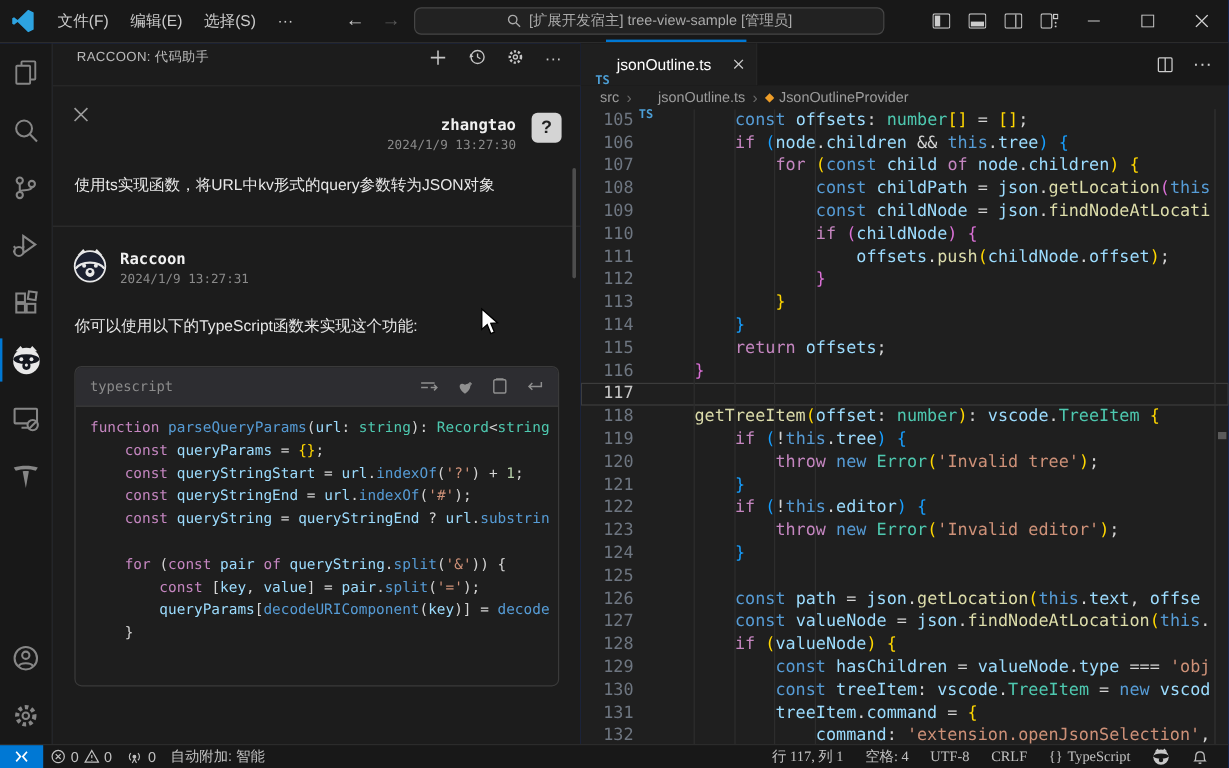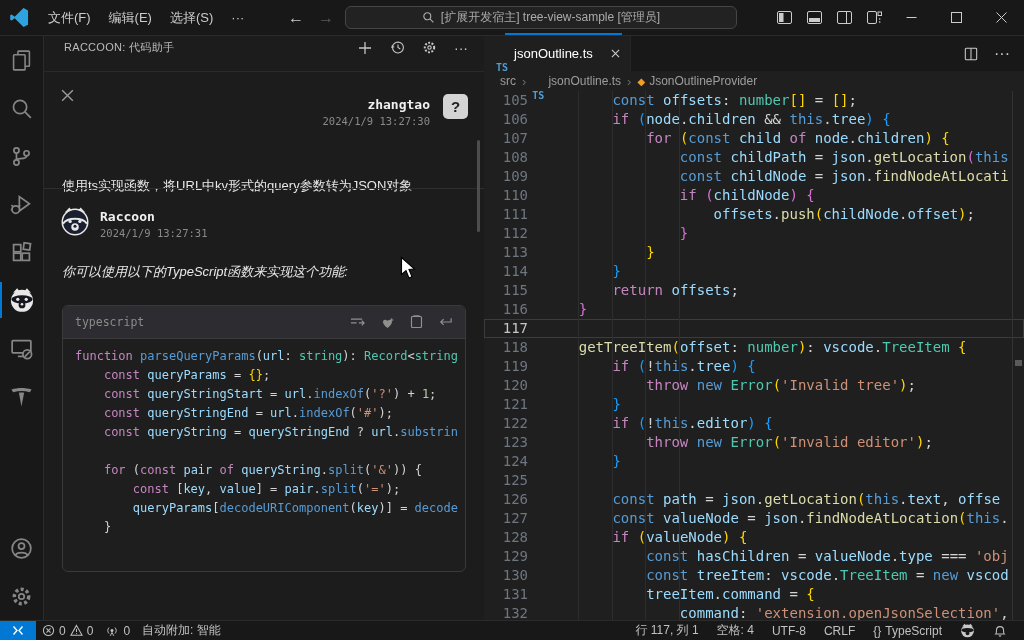--- a/index.html
+++ b/index.html
@@ -35,26 +35,26 @@
   .side-title{flex:1;font-size:11px;color:#bbbbbb;letter-spacing:.3px;white-space:nowrap;overflow:hidden;}
   .sh-icons{display:flex;gap:14px;align-items:center;color:#c5c5c5;}
   .sh-icon{width:18px;height:18px;display:flex;align-items:center;justify-content:center;font-size:14px;}
   .chat-close{position:absolute;left:16px;top:52px;color:#9a9a9a;}
   .msg-name{position:absolute;font-weight:bold;font-size:13px;color:#f0f0f0;font-family:"DejaVu Sans Mono",monospace;}
   .msg-time{position:absolute;font-size:10.5px;color:#8a8a8a;font-family:"DejaVu Sans Mono",monospace;}
   .user-name{right:54px;top:61px;}
   .user-time{right:54px;top:79px;}
   .user-avatar{position:absolute;right:16px;top:58px;width:25px;height:25px;background:#d4d4d4;border-radius:5px;
                color:#1f1f1f;font-weight:bold;font-size:15px;display:flex;align-items:center;justify-content:center;}
-  .user-text{position:absolute;left:18px;top:108px;width:404px;font-size:13px;color:#e8e8e8;line-height:19px;margin-top:32px;}
+  .user-text{position:absolute;left:18px;top:108px;width:404px;font-size:13px;color:#e8e8e8;line-height:19px;}
   .chat-divider{position:absolute;left:0;right:0;top:152px;height:1px;background:#2e2e2e;}
   .rc-avatar{position:absolute;left:16px;top:170px;}
   .rc-name{left:56px;top:173px;}
   .rc-time{left:56px;top:191px;}
-  .asst-text{position:absolute;left:18px;top:226px;width:404px;font-size:13px;color:#e8e8e8;line-height:19px;font-style:italic;}
+  .asst-text{position:absolute;left:18px;top:226px;width:404px;font-size:13px;color:#e8e8e8;line-height:19px;}
   .mouse-cursor{position:absolute;left:356px;top:220px;z-index:40;}
   
   .codeblock{position:absolute;left:18px;top:269px;width:404px;height:267px;background:#1e1e1e;
              border:1px solid #3a3a3a;border-radius:6px;box-sizing:border-box;overflow:hidden;}
   .cb-header{height:33px;background:#2d2d31;border-bottom:1px solid #3a3a3a;box-sizing:border-box;
              display:flex;align-items:center;padding:0 12px;}
   .cb-lang{flex:1;font-size:11.5px;color:#8b8b8b;font-family:"DejaVu Sans Mono",monospace;}
   .cb-icons{display:flex;gap:15px;align-items:center;color:#8f8f8f;}
   .cb-body{padding:8px 0 0 12px;font-family:"DejaVu Sans Mono",monospace;font-size:12px;line-height:20px;}
   
@@ -89,21 +89,21 @@
   .tok-kw{color:#569cd6}.tok-ctrl{color:#c586c0}.tok-var{color:#9cdcfe}.tok-fn{color:#dcdcaa}
   .tok-type{color:#4ec9b0}.tok-str{color:#ce9178}.tok-num{color:#b5cea8}.tok-pun{color:#d4d4d4}
   .tok-b1{color:#ffd700}.tok-b2{color:#da70d6}.tok-b3{color:#179fff}
   .tok-kw2{color:#c586c0}.tok-fn2{color:#569cd6}
   
   .statusbar{position:absolute;left:0;top:620px;width:1024px;height:20px;background:#181818;
              border-top:1px solid #2b2b2b;box-sizing:border-box;display:flex;align-items:center;
              font-size:12px;color:#c0c0c0;}
   .sb-remote{width:36px;height:19px;background:#0078d4;display:flex;align-items:center;justify-content:center;color:#fff;}
   .sb-item{display:flex;align-items:center;gap:4px;padding:0 6px;height:19px;}
-  .sb-right{margin-left:auto;display:flex;align-items:center;padding-right:8px;}
+  .sb-right{margin-left:auto;display:flex;align-items:center;padding-right:8px;font-family:Liberation Serif, serif;}
   .sb-right .sb-item{padding:0 9px;}
 </style>
 </head>
 <body>
 
 <div id="app">
 
   <div class="titlebar">
     <span class="logo">
       <svg width="19" height="19" viewBox="0 0 20 20">

